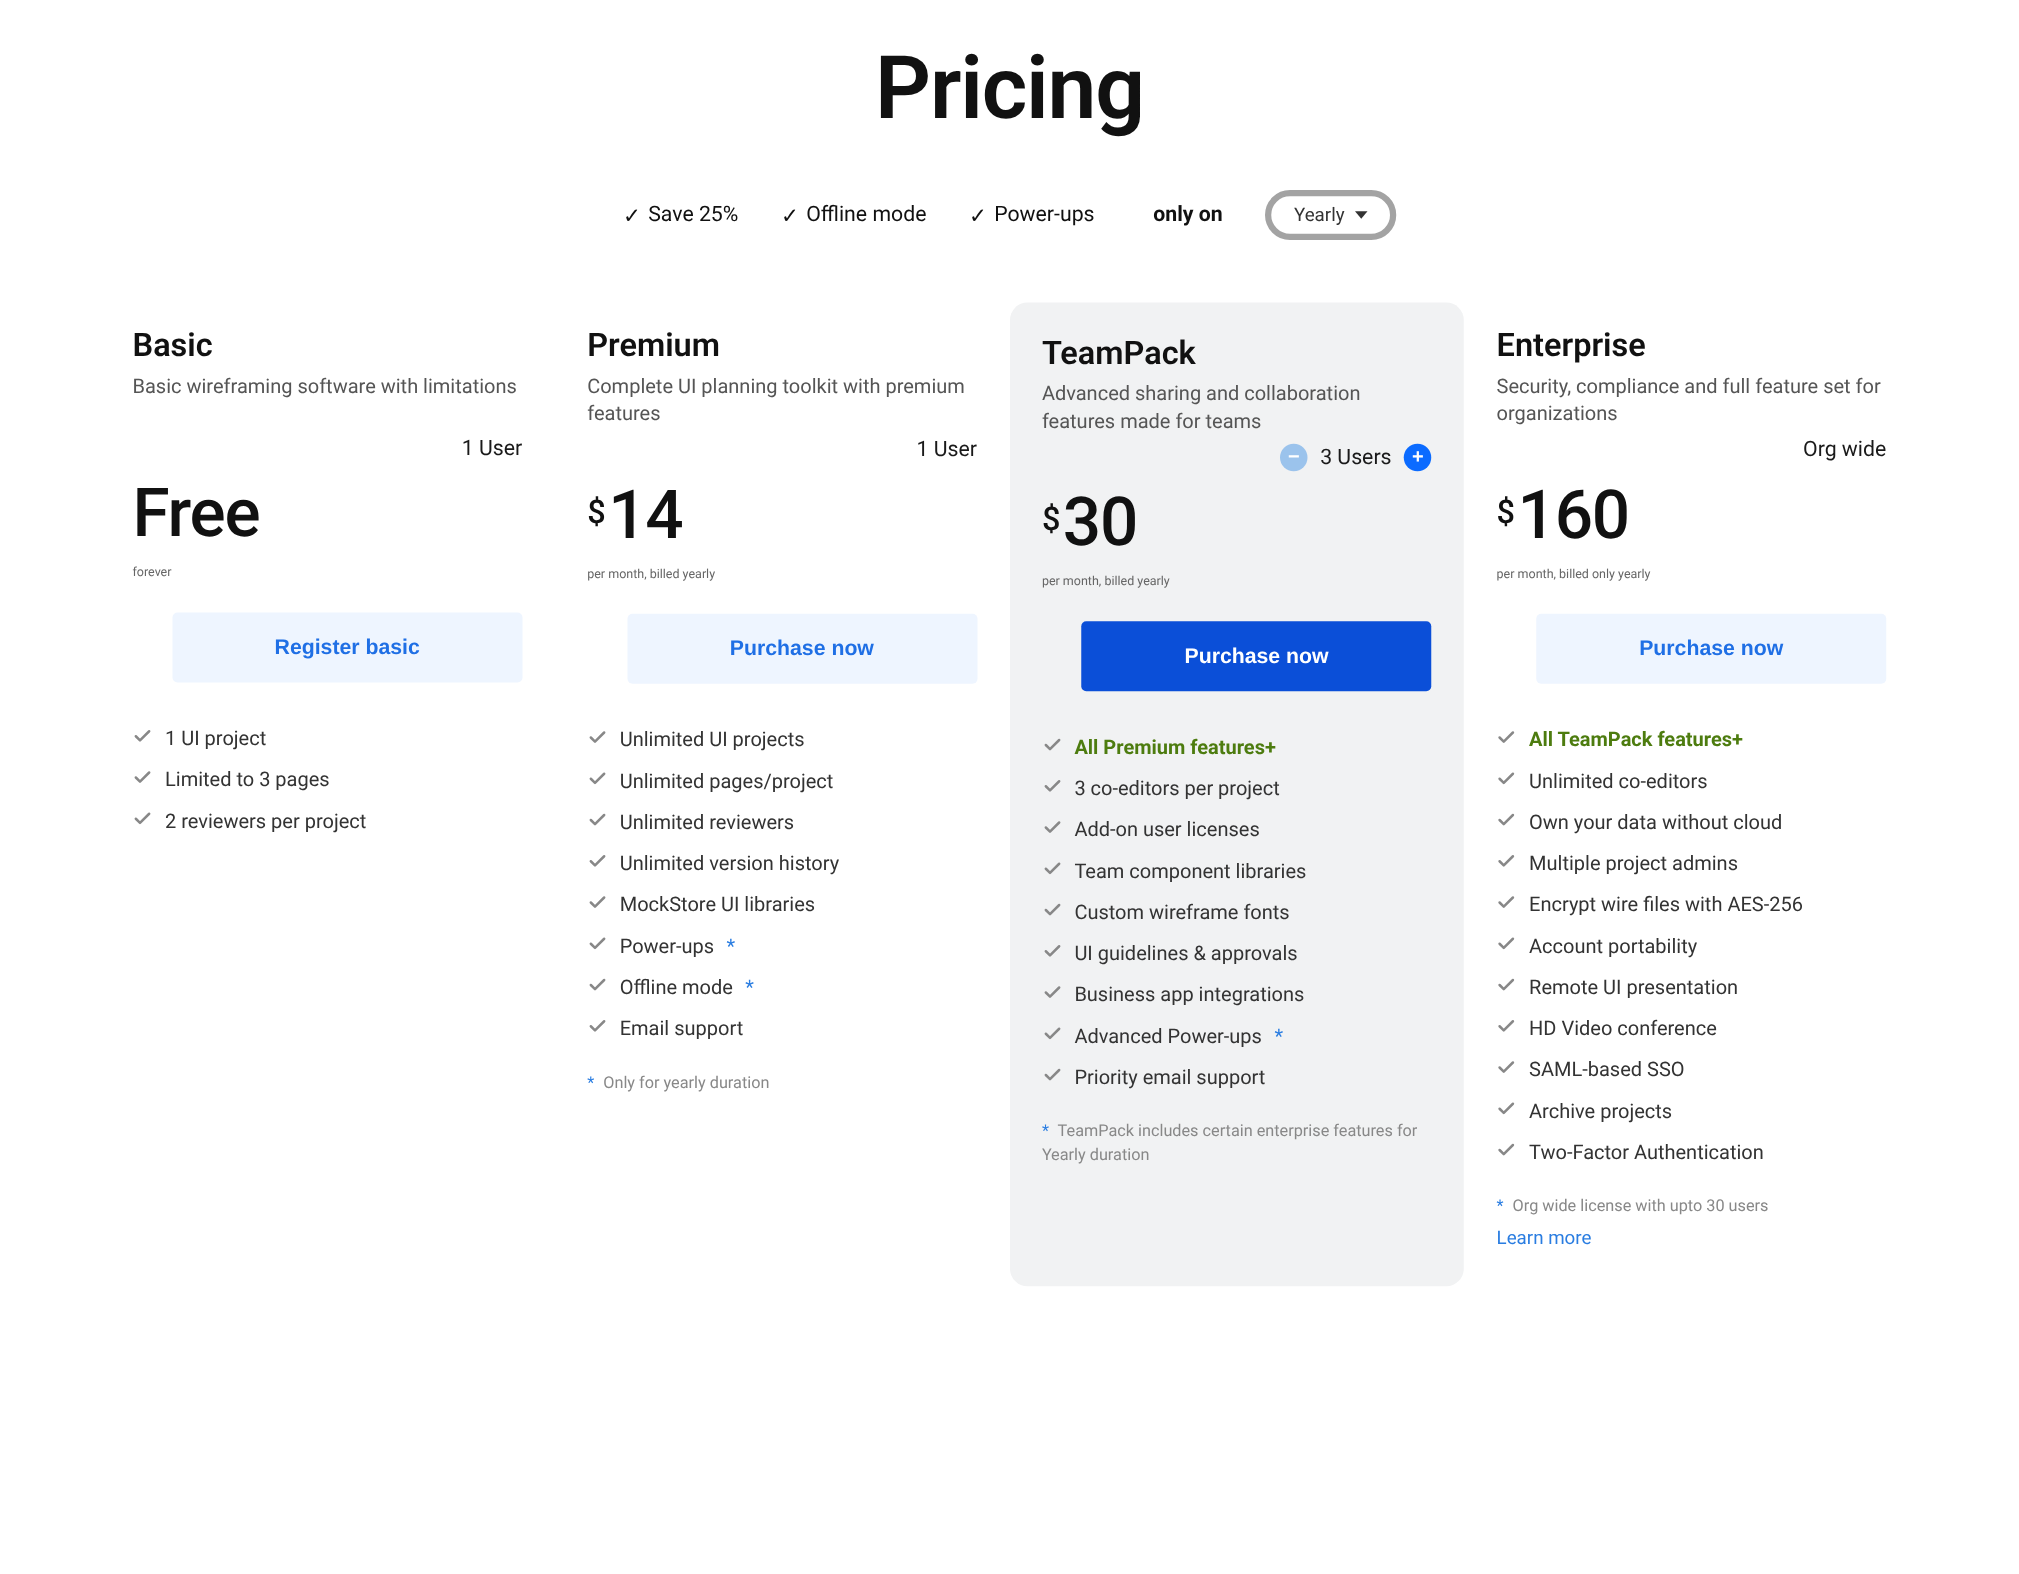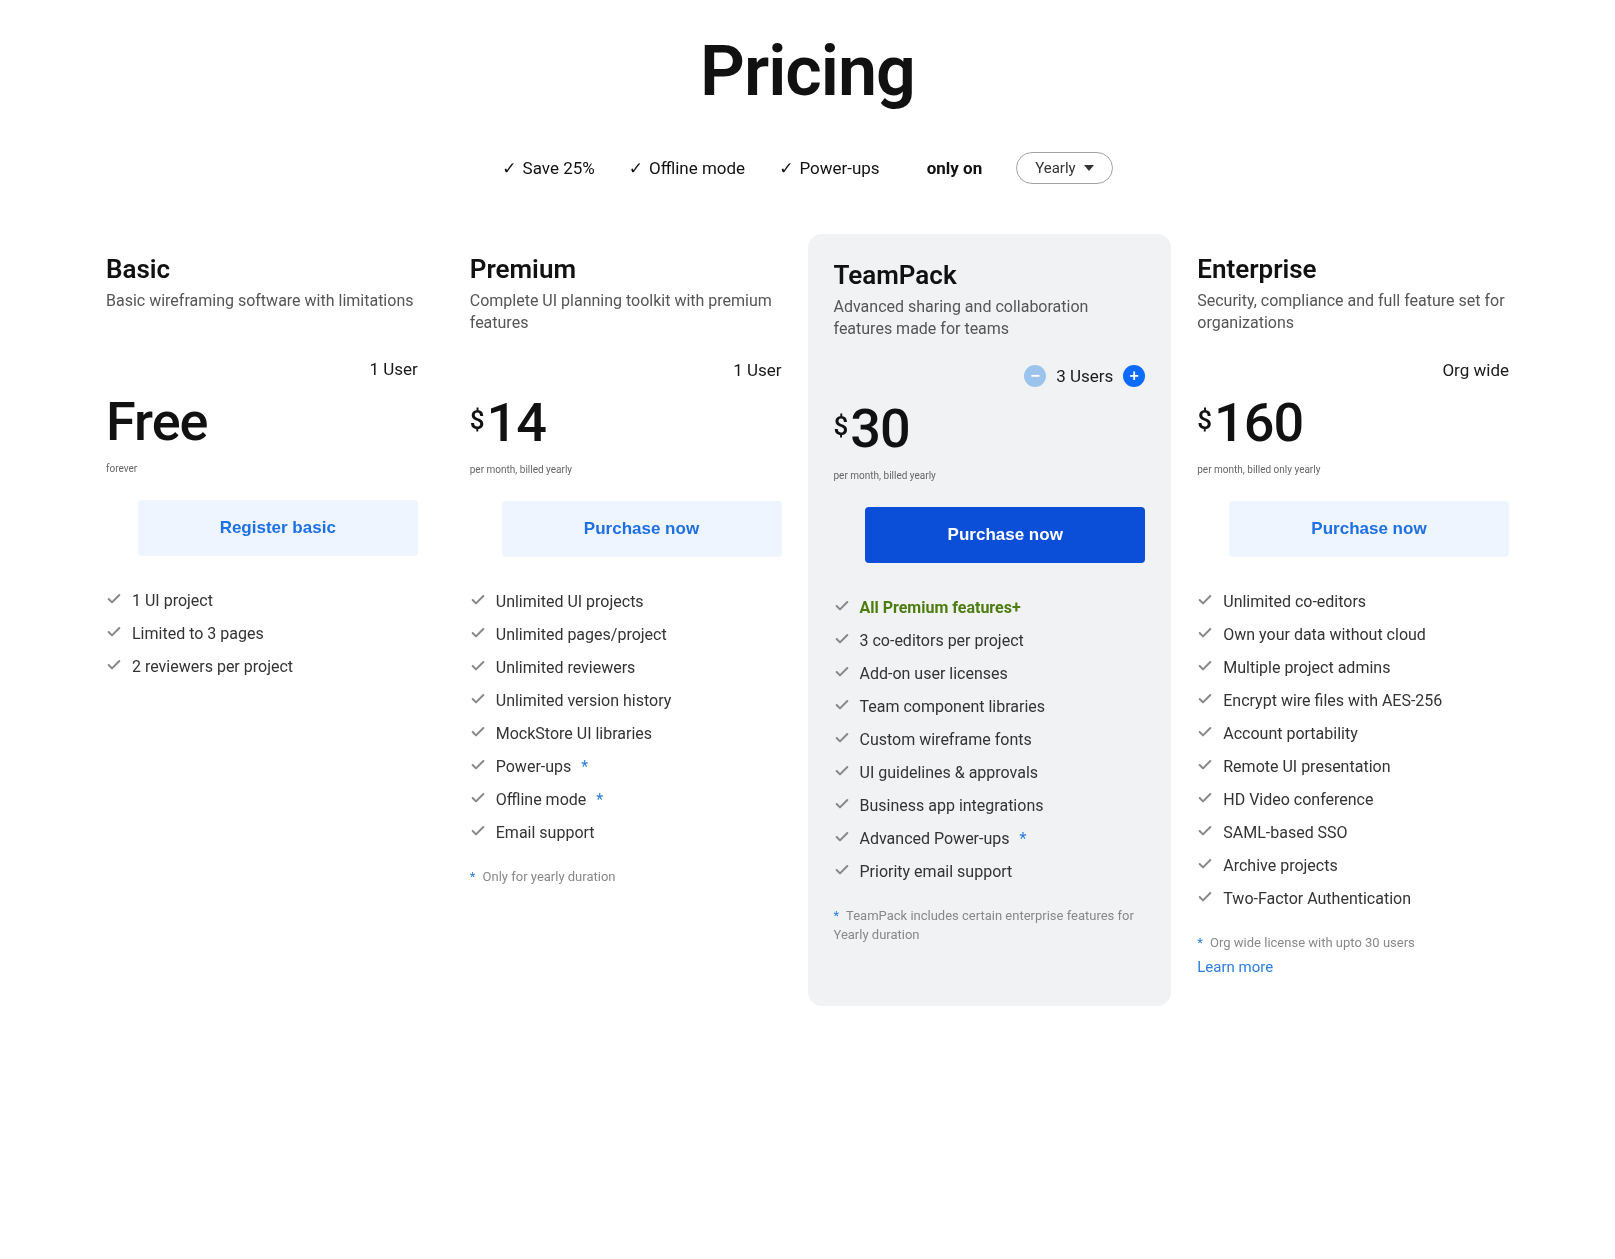--- a/index.html
+++ b/index.html
@@ -27,21 +27,21 @@
     margin-bottom: 50px;
     color: #111;
   }
   .perk-item { display: flex; align-items: center; gap: 6px; }
   .perk-check { font-size: 17px; }
   .only-on { font-weight: 700; margin-left: 13px; }
   .duration-select {
     display: inline-flex;
     align-items: center;
     gap: 8px;
-    border: 1px solid #a3a3a3;
+    border: 5px solid #a3a3a3;
     border-radius: 20px;
     padding: 6px 18px;
     font-size: 15px;
     color: #333;
     cursor: pointer;
   }
   .caret-down {
     width: 0; height: 0;
     border-left: 5px solid transparent;
     border-right: 5px solid transparent;
@@ -52,21 +52,21 @@
     grid-template-columns: repeat(4, 1fr);
     gap: 0;
   }
   .plan { padding: 20px 26px 30px; }
   .plan.highlight {
     background: #f1f2f3;
     border-radius: 14px;
     padding-top: 26px;
   }
   .plan-name { font-size: 26px; font-weight: 600; margin-bottom: 6px; }
-  .plan-desc { font-size: 16px; color: #555; line-height: 1.4; margin-bottom: 22px; min-height: 44px; }
+  .plan-desc { font-size: 16px; color: #555; line-height: 1.4; margin-bottom: 4px; min-height: 44px; }
   .user-row {
     display: flex;
     justify-content: flex-end;
     align-items: center;
     gap: 10px;
     font-size: 17px;
     color: #1a1a1a;
     margin-bottom: 8px;
     min-height: 26px;
   }
@@ -361,20 +361,28 @@
         <div class="user-row">
           <span>Org wide</span>
         </div>
         <div class="price-line">
           <span class="currency">$</span>
           <span class="price">160</span>
         </div>
         <div class="billing">per month, billed only yearly</div>
         <button class="cta light">Purchase now</button>
         <ul class="features">
+          <li class="bold">
+            <span class="check-icon">
+              <svg viewBox="0 0 24 24" fill="none" stroke="currentColor" stroke-width="3" stroke-linecap="round" stroke-linejoin="round">
+                <polyline points="20 6 9 17 4 12"></polyline>
+              </svg>
+            </span>
+            <span class="txt">All TeamPack features+</span>
+          </li>
           <li>
             <span class="check-icon">
               <svg viewBox="0 0 24 24" fill="none" stroke="currentColor" stroke-width="3" stroke-linecap="round" stroke-linejoin="round">
                 <polyline points="20 6 9 17 4 12"></polyline>
               </svg>
             </span>
             <span class="txt">Unlimited co-editors</span>
           </li>
           <li>
             <span class="check-icon">

